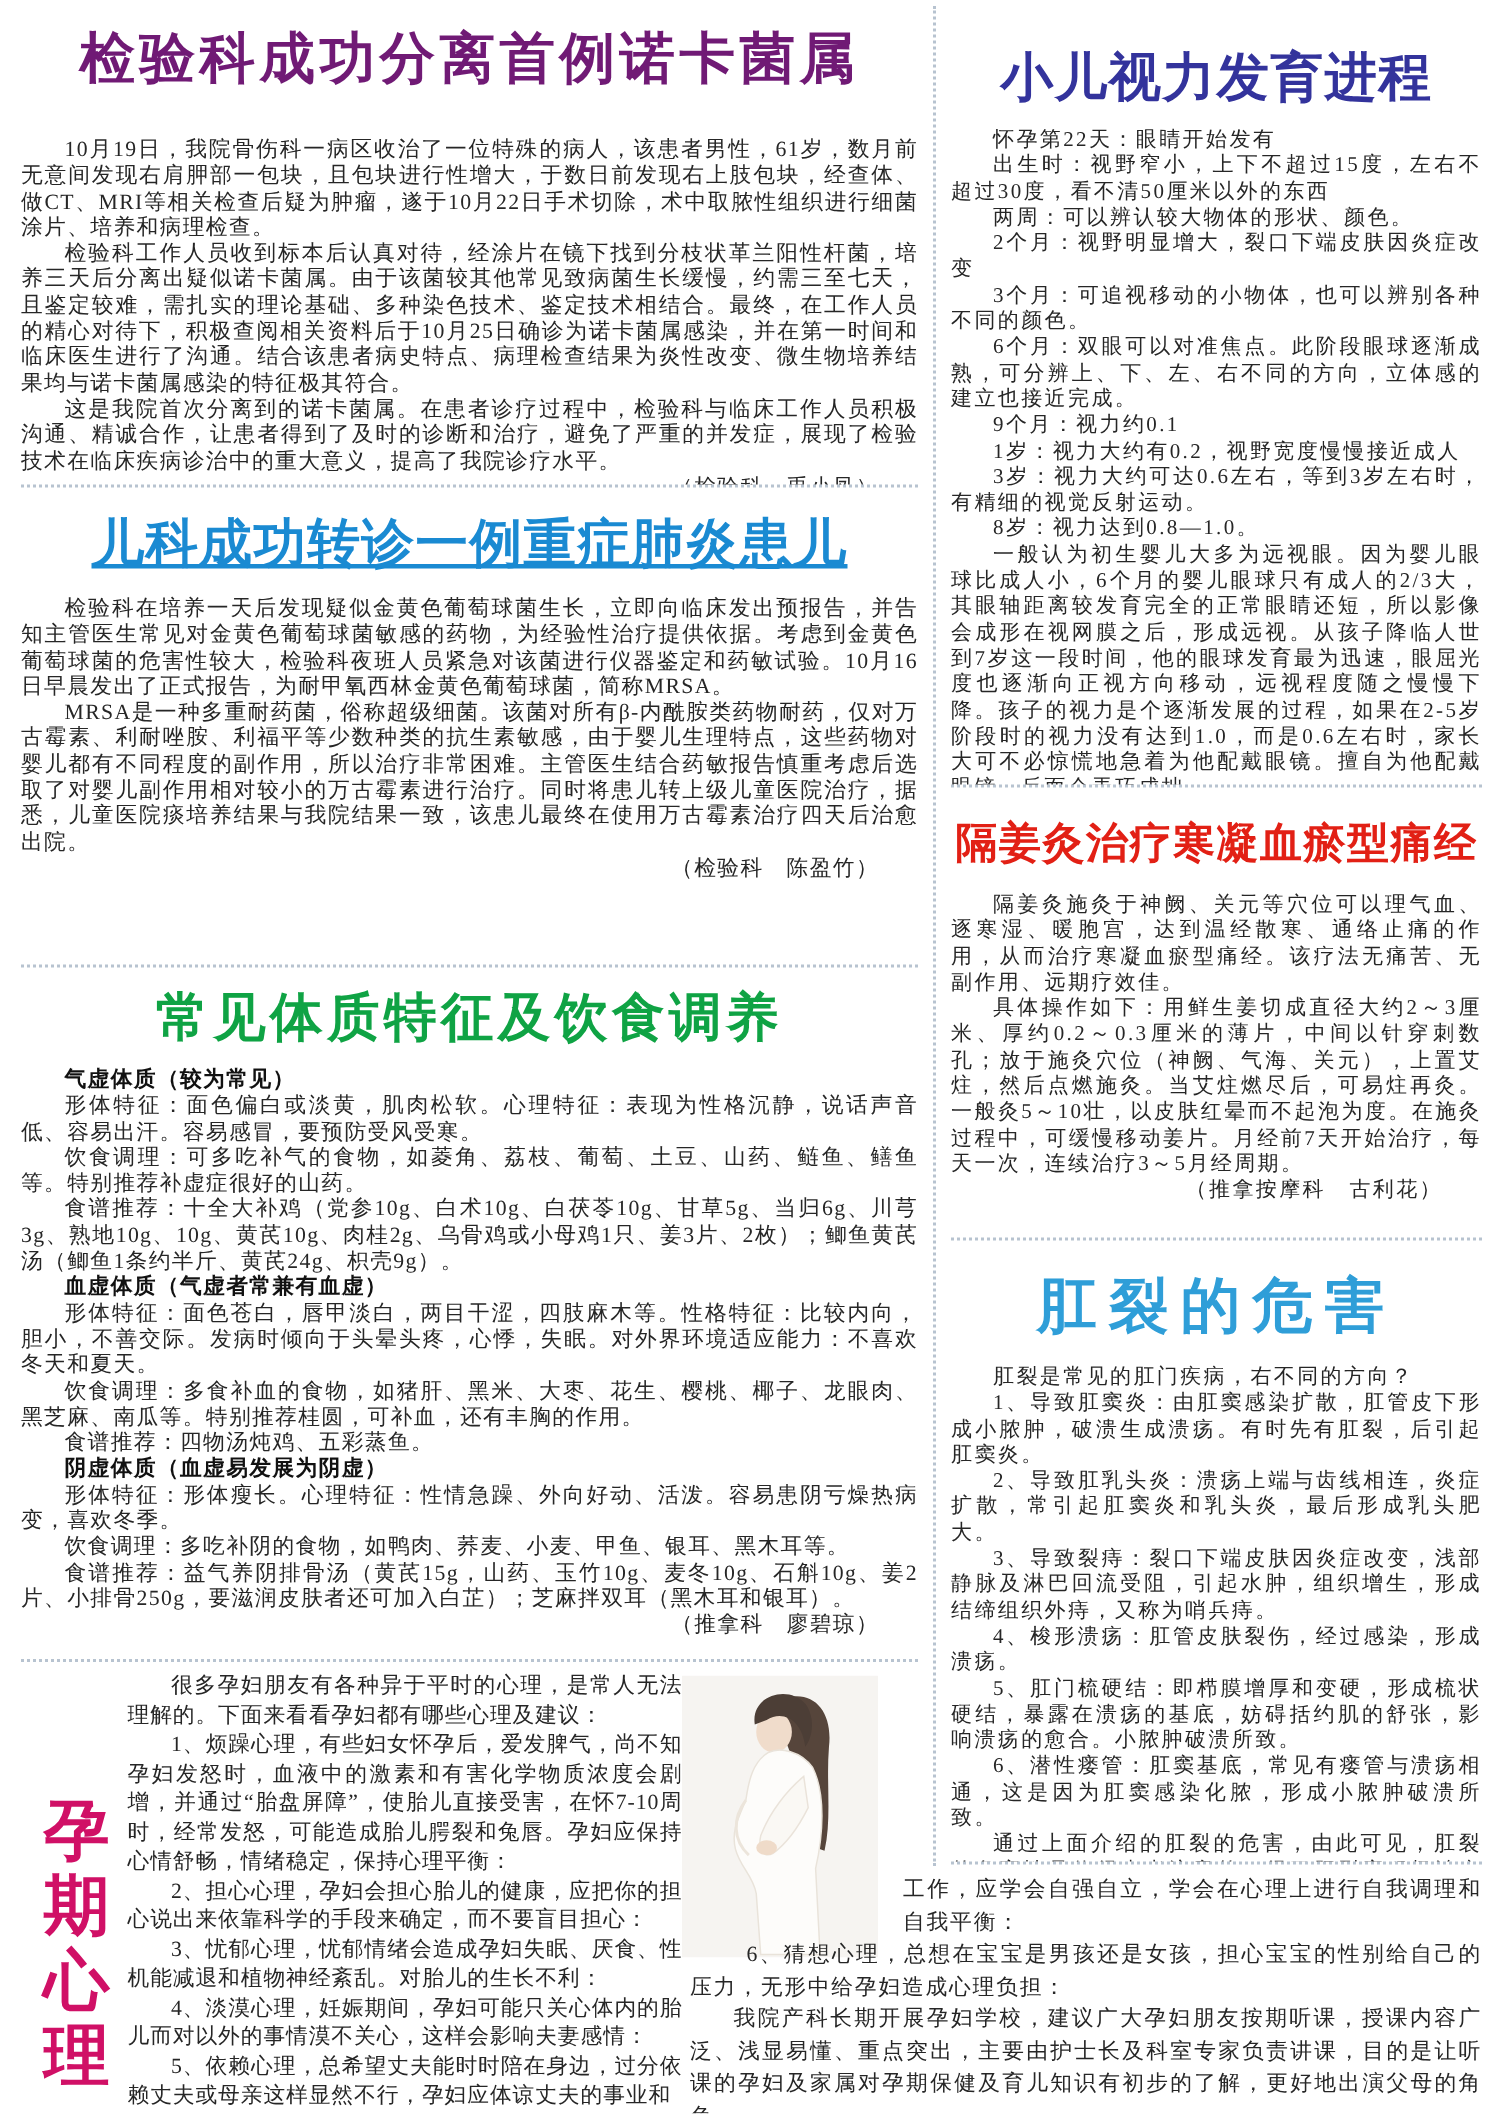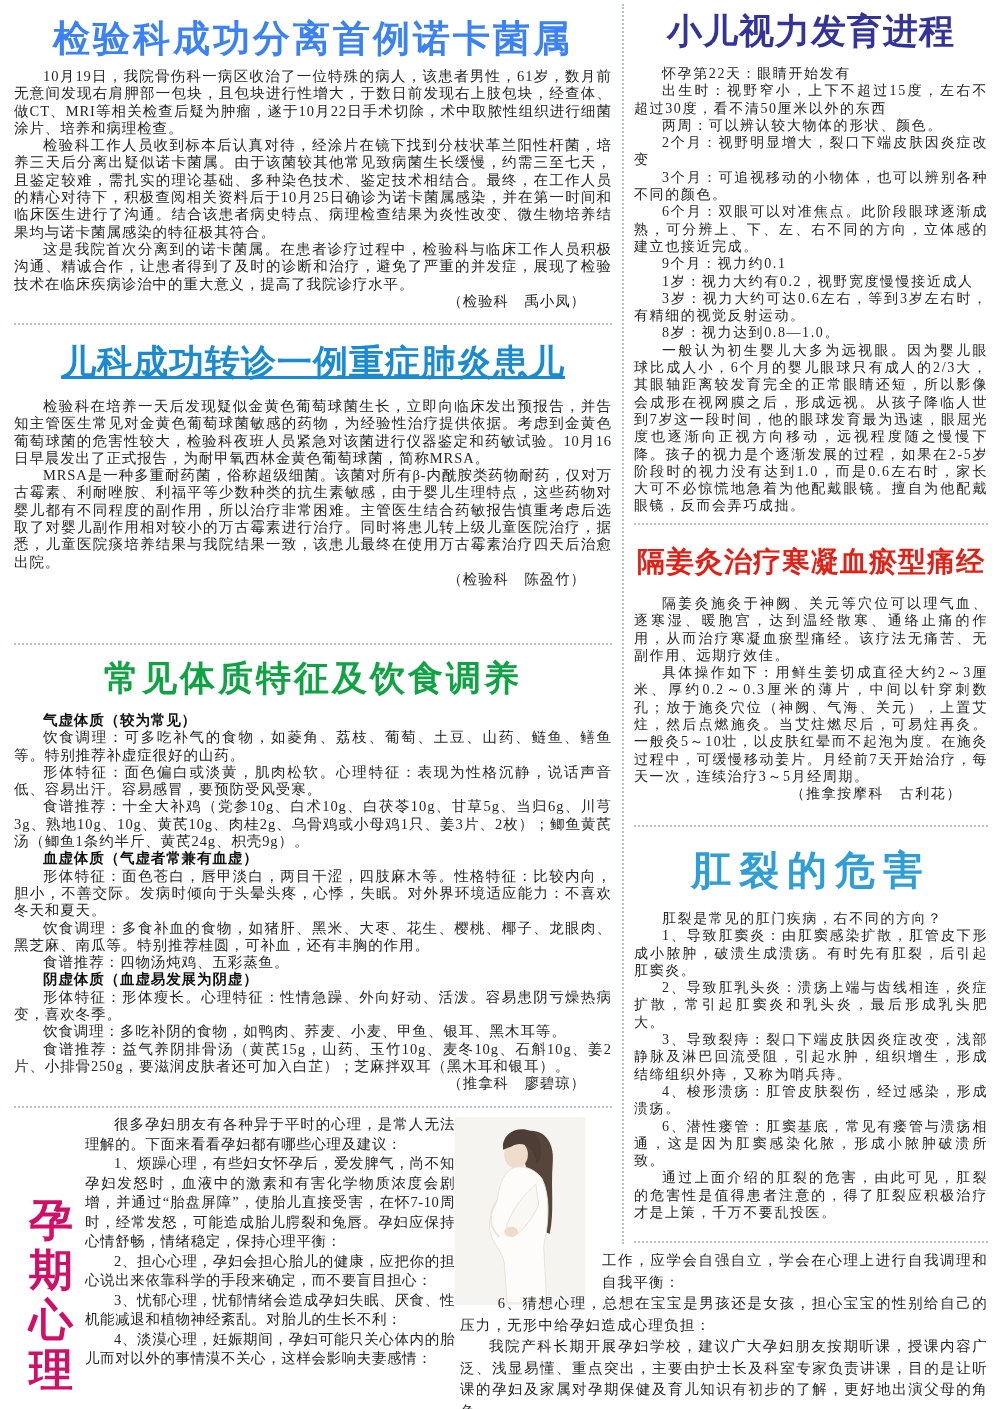--- a/index.html
+++ b/index.html
@@ -7,24 +7,24 @@
         font-family:"Liberation Serif",serif;color:#262626;}
   
   .leftcol{position:absolute;left:14px;top:6px;width:598px;}
   .rightcol{position:absolute;left:634px;top:6px;width:354px;}
   .vdivider{position:absolute;left:622px;top:4px;height:1240px;border-left:2px dotted #b7c3d0;}
   
   .art{overflow:hidden;border-bottom:2px dotted #b7c3d0;box-sizing:border-box;}
   #a1{height:319px;} #a2{height:320px;} #a3{height:463px;}
   #r1{height:519px;} #r2{height:302px;} #r3{height:416px;}
   .t{text-align:center;font-weight:bold;font-family:"Liberation Sans",sans-serif;margin:0;}
-  #a1 .t{font-family:Liberation Sans, sans-serif;color:#3b82f6;font-size:37px;margin:8px 0 4px;letter-spacing:3px;}
+  #a1 .t{font-family:Liberation Sans, sans-serif;color:#701a75;font-size:37px;margin:8px 0 28px;letter-spacing:3px;}
   #a2 .t{color:#1a8ad2;font-size:35px;margin:14px 0 12px;letter-spacing:1px;text-decoration:underline;}
   #a3 .t{font-family:"Liberation Serif",serif;color:#0fa344;font-size:35px;margin:10px 0 10px;letter-spacing:3px;}
-  #r1 .t{color:#33339c;font-size:35px;margin:2px 0 10px;letter-spacing:1px;}
+  #r1 .t{color:#33339c;font-size:35px;margin:22px 0 10px;letter-spacing:1px;}
   #r2 .t{font-family:"Liberation Serif",serif;color:#e22015;font-size:28px;margin:18px 0 14px;letter-spacing:1px;}
   #r3 .t{color:#2f9ed8;font-size:40px;margin:16px 0 12px;letter-spacing:8px;}
   
   .leftcol p{margin:0;text-indent:2em;font-size:14.5px;line-height:17.3px;letter-spacing:0.9px;
              text-align:justify;}
   .rightcol p{margin:0;text-indent:2em;font-size:14px;line-height:17.3px;letter-spacing:1.6px;
               text-align:justify;}
   .h3{font-weight:bold;font-family:"Liberation Sans",sans-serif;color:#111111;}
   .by{text-align:right !important;padding-right:26px;text-indent:0 !important;}
   
@@ -61,22 +61,22 @@
     <div class="art" id="a2">
       <h1 class="t">儿科成功转诊一例重症肺炎患儿</h1>
       <p>检验科在培养一天后发现疑似金黄色葡萄球菌生长，立即向临床发出预报告，并告知主管医生常见对金黄色葡萄球菌敏感的药物，为经验性治疗提供依据。考虑到金黄色葡萄球菌的危害性较大，检验科夜班人员紧急对该菌进行仪器鉴定和药敏试验。10月16日早晨发出了正式报告，为耐甲氧西林金黄色葡萄球菌，简称MRSA。</p>
       <p>MRSA是一种多重耐药菌，俗称超级细菌。该菌对所有β-内酰胺类药物耐药，仅对万古霉素、利耐唑胺、利福平等少数种类的抗生素敏感，由于婴儿生理特点，这些药物对婴儿都有不同程度的副作用，所以治疗非常困难。主管医生结合药敏报告慎重考虑后选取了对婴儿副作用相对较小的万古霉素进行治疗。同时将患儿转上级儿童医院治疗，据悉，儿童医院痰培养结果与我院结果一致，该患儿最终在使用万古霉素治疗四天后治愈出院。</p>
       <p class="by">（检验科　陈盈竹）</p>
     </div>
 
     <div class="art" id="a3">
       <h1 class="t">常见体质特征及饮食调养</h1>
       <p class="h3">气虚体质（较为常见）</p>
+      <p>形体特征：面色偏白或淡黄，肌肉松软。心理特征：表现为性格沉静，说话声音低、容易出汗。容易感冒，要预防受风受寒。</p>
       <p>饮食调理：可多吃补气的食物，如菱角、荔枝、葡萄、土豆、山药、鲢鱼、鳝鱼等。特别推荐补虚症很好的山药。</p>
-      <p>形体特征：面色偏白或淡黄，肌肉松软。心理特征：表现为性格沉静，说话声音低、容易出汗。容易感冒，要预防受风受寒。</p>
       <p>食谱推荐：十全大补鸡（党参10g、白术10g、白茯苓10g、甘草5g、当归6g、川芎3g、熟地10g、10g、黄芪10g、肉桂2g、乌骨鸡或小母鸡1只、姜3片、2枚）；鲫鱼黄芪汤（鲫鱼1条约半斤、黄芪24g、枳壳9g）。</p>
       <p class="h3">血虚体质（气虚者常兼有血虚）</p>
       <p>形体特征：面色苍白，唇甲淡白，两目干涩，四肢麻木等。性格特征：比较内向，胆小，不善交际。发病时倾向于头晕头疼，心悸，失眠。对外界环境适应能力：不喜欢冬天和夏天。</p>
       <p>饮食调理：多食补血的食物，如猪肝、黑米、大枣、花生、樱桃、椰子、龙眼肉、黑芝麻、南瓜等。特别推荐桂圆，可补血，还有丰胸的作用。</p>
       <p>食谱推荐：四物汤炖鸡、五彩蒸鱼。</p>
       <p class="h3">阴虚体质（血虚易发展为阴虚）</p>
       <p>形体特征：形体瘦长。心理特征：性情急躁、外向好动、活泼。容易患阴亏燥热病变，喜欢冬季。</p>
       <p>饮食调理：多吃补阴的食物，如鸭肉、荞麦、小麦、甲鱼、银耳、黑木耳等。</p>
       <p>食谱推荐：益气养阴排骨汤（黄芪15g，山药、玉竹10g、麦冬10g、石斛10g、姜2片、小排骨250g，要滋润皮肤者还可加入白芷）；芝麻拌双耳（黑木耳和银耳）。</p>
       <p class="by">（推拿科　廖碧琼）</p>
@@ -109,40 +109,42 @@
       <p class="by">（推拿按摩科　古利花）</p>
     </div>
 
     <div class="art" id="r3">
       <h1 class="t">肛裂的危害</h1>
       <p>肛裂是常见的肛门疾病，右不同的方向？</p>
       <p>1、导致肛窦炎：由肛窦感染扩散，肛管皮下形成小脓肿，破溃生成溃疡。有时先有肛裂，后引起肛窦炎。</p>
       <p>2、导致肛乳头炎：溃疡上端与齿线相连，炎症扩散，常引起肛窦炎和乳头炎，最后形成乳头肥大。</p>
       <p>3、导致裂痔：裂口下端皮肤因炎症改变，浅部静脉及淋巴回流受阻，引起水肿，组织增生，形成结缔组织外痔，又称为哨兵痔。</p>
       <p>4、梭形溃疡：肛管皮肤裂伤，经过感染，形成溃疡。</p>
+      <p>5、肛门梳硬结：即栉膜增厚和变硬，形成梳状硬结，暴露在溃疡的基底，妨碍括约肌的舒张，影响溃疡的愈合。小脓肿破溃所致。</p>
       <p>6、潜性瘘管：肛窦基底，常见有瘘管与溃疡相通，这是因为肛窦感染化脓，形成小脓肿破溃所致。</p>
       <p>通过上面介绍的肛裂的危害，由此可见，肛裂的危害性是值得患者注意的，得了肛裂应积极治疗才是上策，千万不要乱投医。</p>
 
     </div>
 
   </div>
 
   <div class="preg-title">
     <div>孕</div>
     <div>期</div>
     <div>心</div>
     <div>理</div>
   </div>
 
   <div class="preg-text">
     <p>很多孕妇朋友有各种异于平时的心理，是常人无法理解的。下面来看看孕妇都有哪些心理及建议：</p>
     <p>1、烦躁心理，有些妇女怀孕后，爱发脾气，尚不知孕妇发怒时，血液中的激素和有害化学物质浓度会剧增，并通过“胎盘屏障”，使胎儿直接受害，在怀7-10周时，经常发怒，可能造成胎儿腭裂和兔唇。孕妇应保持心情舒畅，情绪稳定，保持心理平衡：</p>
     <p>2、担心心理，孕妇会担心胎儿的健康，应把你的担心说出来依靠科学的手段来确定，而不要盲目担心：</p>
     <p>3、忧郁心理，忧郁情绪会造成孕妇失眠、厌食、性机能减退和植物神经紊乱。对胎儿的生长不利：</p>
     <p>4、淡漠心理，妊娠期间，孕妇可能只关心体内的胎儿而对以外的事情漠不关心，这样会影响夫妻感情：</p>
+    <p>5、依赖心理，总希望丈夫能时时陪在身边，过分依赖丈夫或母亲这样显然不行，孕妇应体谅丈夫的事业和</p>
   </div>
 
   <div class="photo">
     <svg viewBox="0 0 132 190" xmlns="http://www.w3.org/2000/svg">
       <rect width="132" height="190" fill="#f6f4f1"></rect>
       <path d="M62 18 C 86 6, 102 22, 99 48 C 97 72, 101 96, 96 118 L 79 112 C 82 86, 77 60, 70 45 Z" fill="#56453b"></path>
       <ellipse cx="62" cy="38" rx="12" ry="14" fill="#f0dccb"></ellipse>
       <path d="M49 33 C 46 13, 72 6, 83 19 C 90 28, 88 42, 83 48 C 81 30, 68 23, 57 30 Z" fill="#4c3e36"></path>
       <path d="M58 52 C 48 58, 45 70, 43 84 C 38 96, 33 105, 36 117 C 39 129, 48 135, 50 147 L 53 188 L 93 188 L 90 130 C 95 108, 97 80, 88 62 C 80 51, 66 48, 58 52 Z" fill="#fdfcfa" stroke="#e9e3da" stroke-width="1"></path>
       <path d="M43 84 C 34 96, 34 111, 45 121" fill="none" stroke="#ece5db" stroke-width="2"></path>

